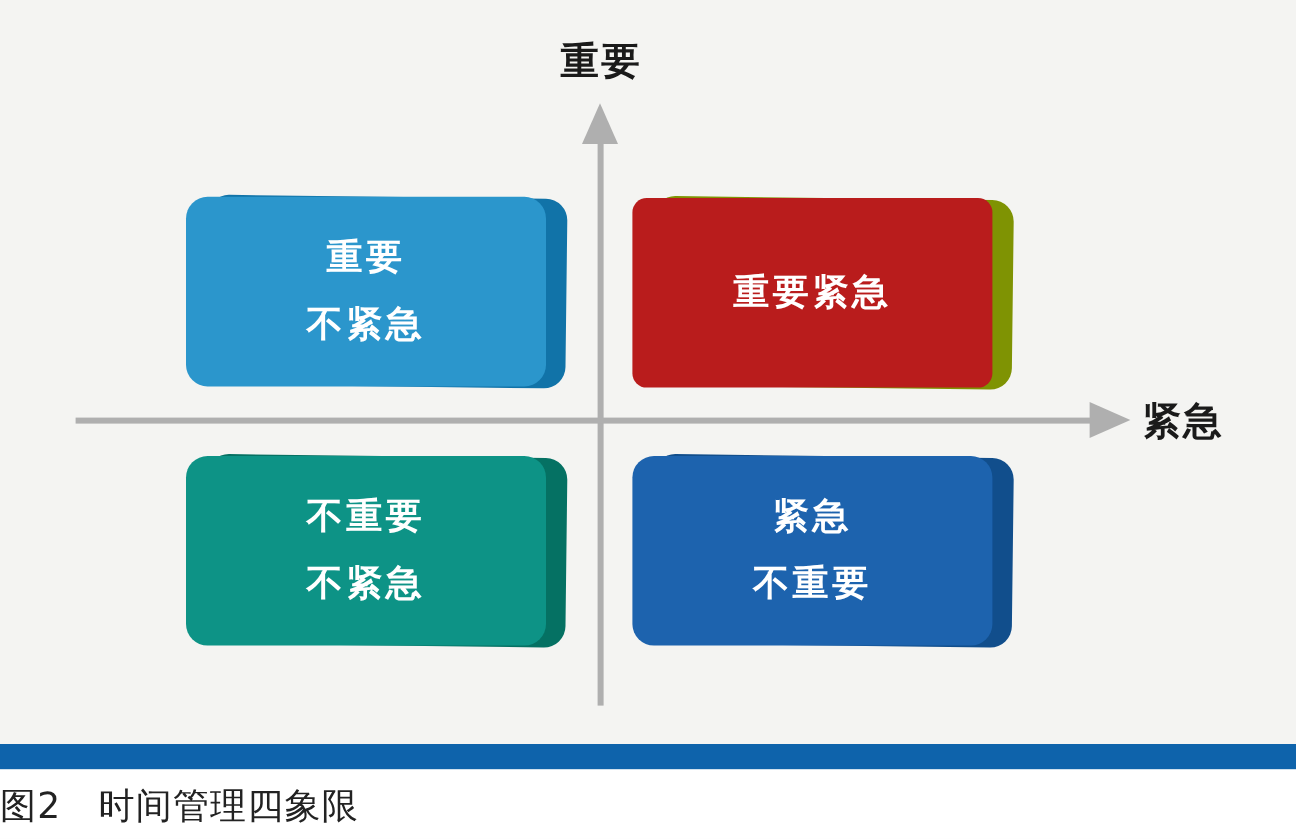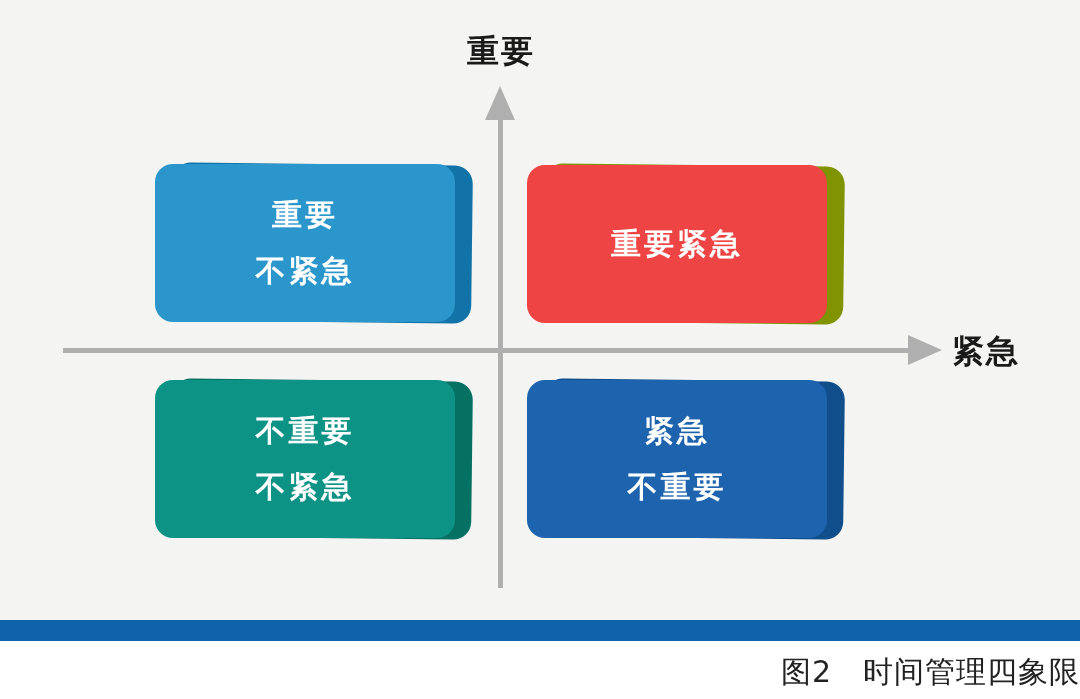--- a/index.html
+++ b/index.html
@@ -95,21 +95,21 @@
   
   .divider-bar {
     position: absolute;
     left: 0; top: 620px;
     width: 1080px; height: 21px;
   }
   .caption {
     position: absolute;
     left: 0; top: 652px;
     width: 1080px;
-    text-align: right;
+    text-align: left;
     font-size: 30px;
     color: #222222;
     letter-spacing: 1px;
     white-space: pre;
   }
 </style>
 </head>
 <body>
 
 <div class="canvas">
@@ -127,21 +127,21 @@
   <div class="quad tl">
     <div class="quad-edge" style="background: rgb(17, 115, 168);"></div>
     <div class="quad-face" style="background: rgb(43, 150, 204);">
       <span class="quad-line">重要</span>
       <span class="quad-line">不紧急</span>
     </div>
   </div>
 
   <div class="quad tr">
     <div class="quad-edge" style="background: rgb(127, 147, 3);"></div>
-    <div class="quad-face" style="background: #ef4444;">
+    <div class="quad-face" style="background: #b91c1c; border-radius: 12px;">
       <span class="quad-line">重要紧急</span>
 
     </div>
   </div>
 
   <div class="quad bl">
     <div class="quad-edge" style="background: rgb(5, 113, 99);"></div>
     <div class="quad-face" style="background: rgb(13, 147, 134);">
       <span class="quad-line">不重要</span>
       <span class="quad-line">不紧急</span>

